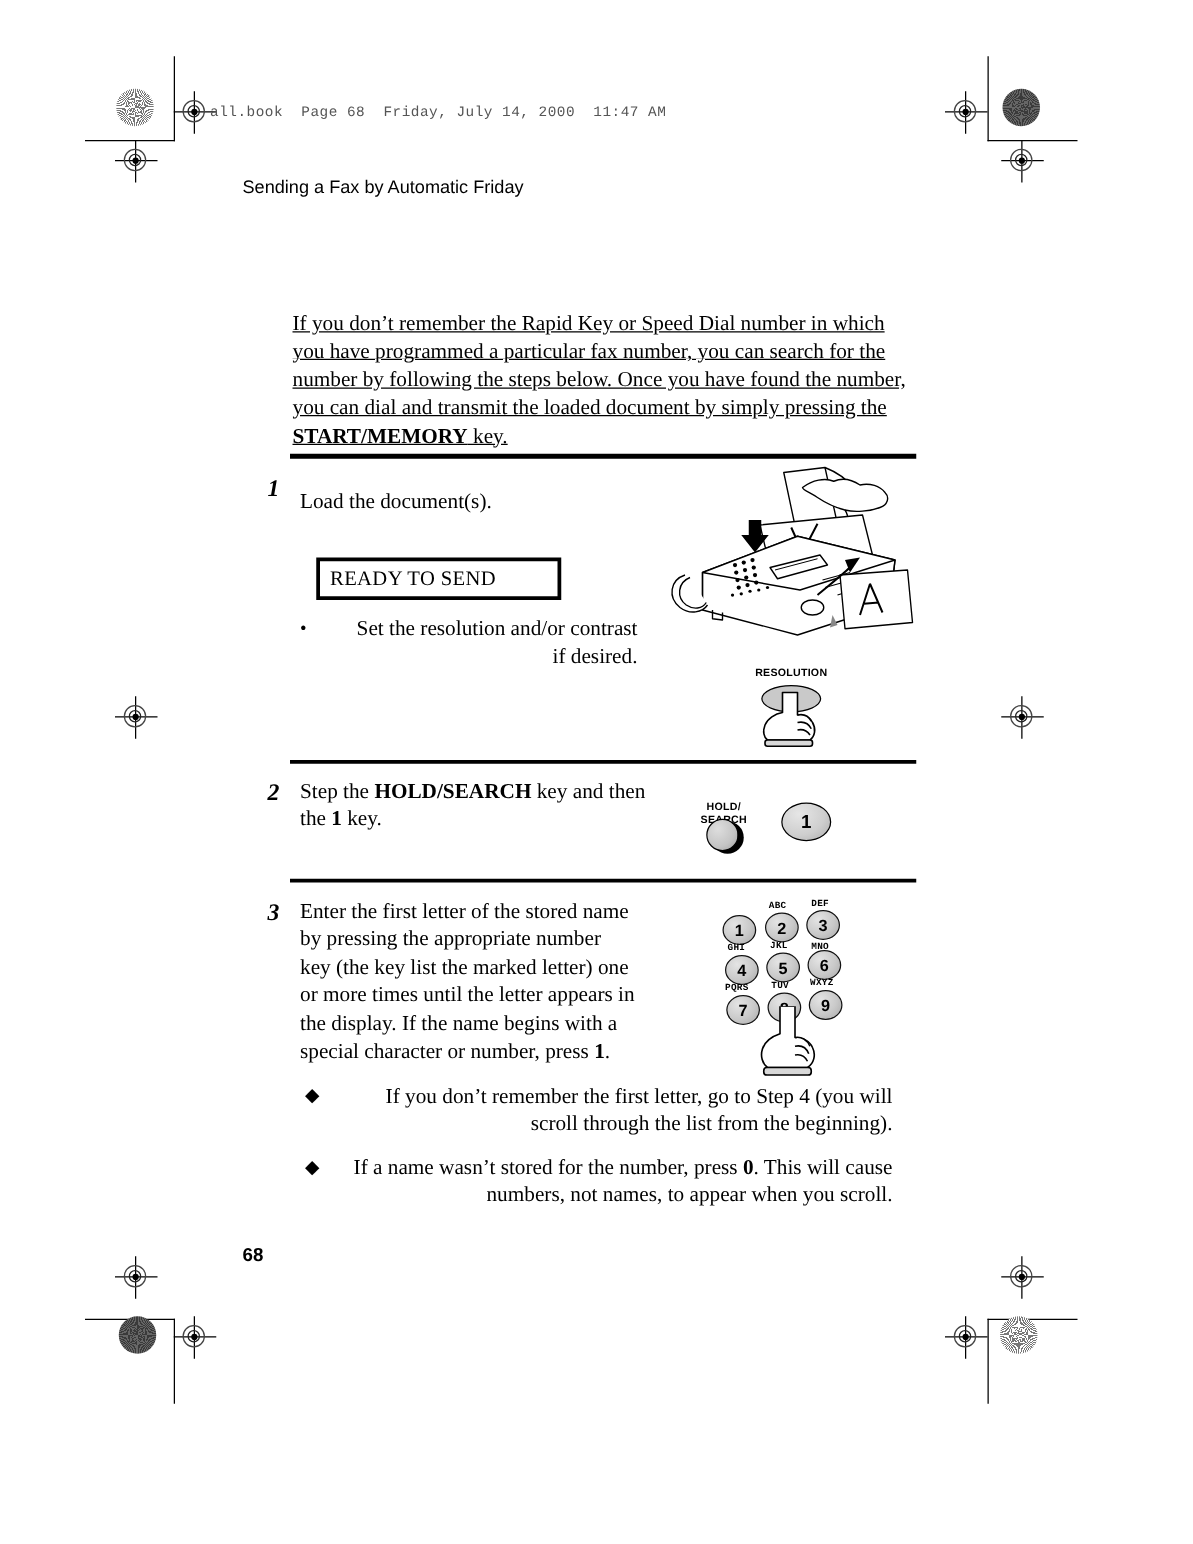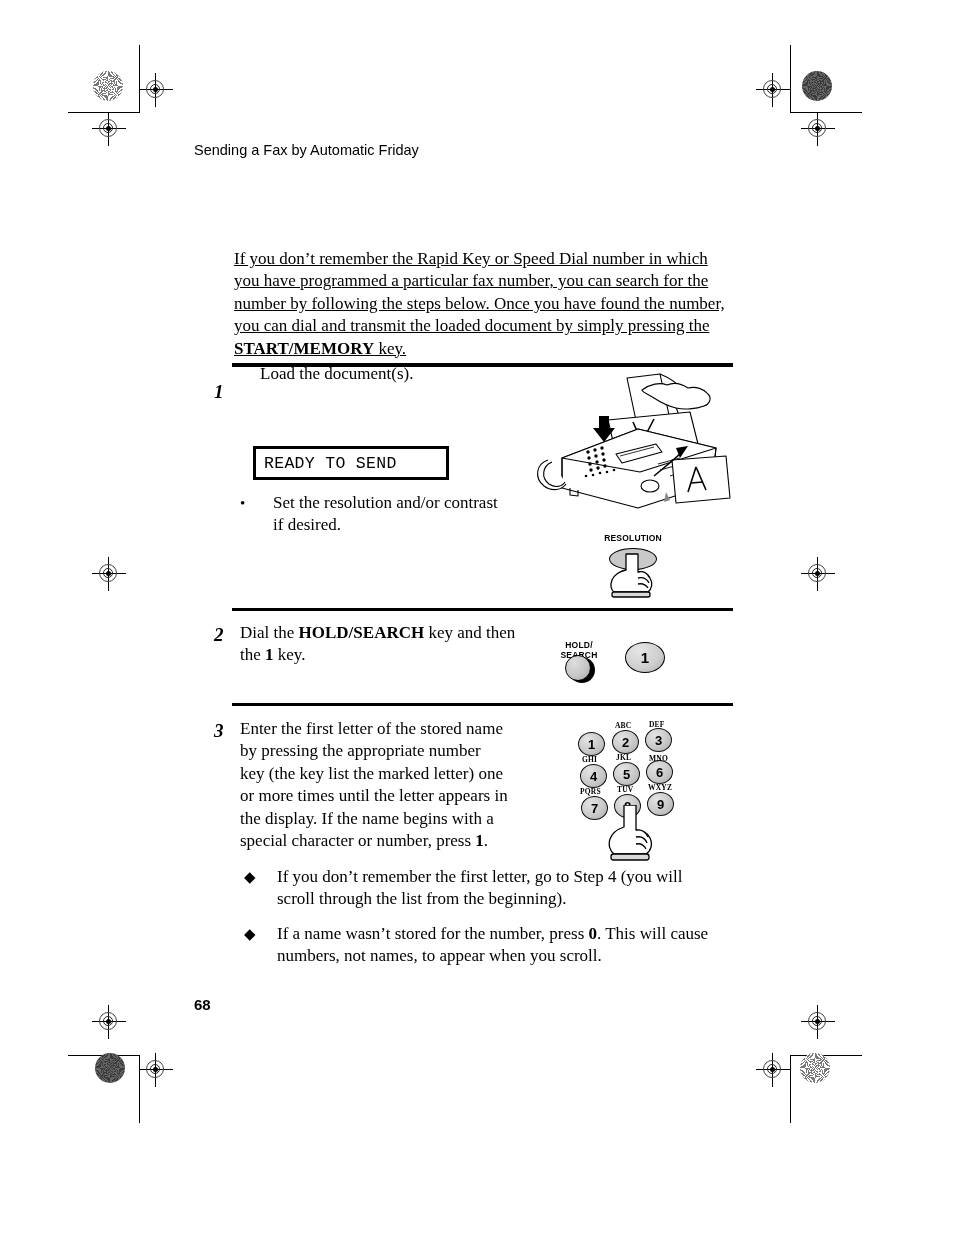--- a/index.html
+++ b/index.html
@@ -148,41 +148,42 @@
   .lcd-box {
     position: absolute;
     border: 3px solid #000;
     background: #ffffff;
     box-sizing: border-box;
     display: flex;
     align-items: center;
     padding-left: 8px;
   }
   .lcd-box .lcd-text {
-    font-family: Liberation Mono, monospace;
+    font-family: Liberation Serif, serif;
     font-size: 16.5px;
     letter-spacing: 0.3px;
   }
 
   
   .bullet-row {
     position: absolute;
     font-family: "Liberation Serif", serif;
     font-size: 17px;
     line-height: 22.4px;
   }
   .bullet-mark {
     position: absolute;
     left: 0;
     top: 0;
     font-size: 15px;
   }
   .bullet-body {
     margin-left: 33px;
     display: block;
+    text-align: right;
   }
   .bullet-body b { font-weight: bold; }
 
   
   .folio {
     position: absolute;
     font-family: "Liberation Sans", sans-serif;
     font-weight: bold;
     font-size: 15px;
   }
@@ -212,21 +213,21 @@
     display: flex;
     align-items: center;
     justify-content: center;
     font-family: "Liberation Sans", sans-serif;
     font-weight: bold;
     font-size: 13px;
     color: #000;
   }
   .key-letters {
     position: absolute;
-    font-family: Liberation Serif, serif;
+    font-family: Liberation Mono, monospace;
     font-weight: bold;
     font-size: 7.5px;
     letter-spacing: 0.2px;
     color: #000;
     white-space: nowrap;
   }
 
   
   .round-btn {
     position: absolute;
@@ -362,32 +363,33 @@
     <div class="ring-outer"></div>
       <div class="ring-inner"></div>
       <div class="dot"></div>
   </div>
 
   <div class="rosette light" style="left:93px; top:71px;"></div>
   <div class="rosette dark" style="left:802px; top:71px;"></div>
   <div class="rosette dark" style="left:95px; top:1053px;"></div>
   <div class="rosette light" style="left:800px; top:1053px;"></div>
 
+  <div class="slug" style="left:168px; top:84px;">all.book  Page 68  Friday, July 14, 2000  11:47 AM</div>
 
   <div class="running-head" style="left:194px; top:142px;">Sending a Fax by Automatic Friday</div>
 
 
   <div class="intro" style="left:234px; top:248px;text-decoration:underline;">
     <span>If you don’t remember the Rapid Key or Speed Dial number in which you have programmed a particular fax number, you can search for the number by following the steps below. Once you have found the number, you can dial and transmit the loaded document by simply pressing the </span><b>START/MEMORY</b><span> key.</span>
   </div>
 
   <div class="rule" style="left:232px; top:363px; width:501px; height:4px;"></div>
 
   <div class="step-num" style="left:214px; top:381px;">1</div>
-  <div class="step-text" style="left:240px; top:363px; width:280px;margin-left:20px;">Load the document(s).</div>
+  <div class="step-text" style="left:240px; top:390px; width:280px;">Load the document(s).</div>
 
   <div class="lcd-box" style="left:253px; top:446px; width:196px; height:34px;">
     <span class="lcd-text">READY TO SEND</span>
   </div>
 
   <div class="bullet-row" style="left:240px; top:492px; width:270px;">
     <span class="bullet-mark">•</span>
     <span class="bullet-body">Set the resolution and/or contrast if desired.</span>
   </div>
 
@@ -470,21 +472,21 @@
         <path d="M38 32 C43 31 46 33 48 36"></path>
         <rect x="12" y="40" width="38" height="5" rx="2" fill="#d8d8d8"></rect>
       </g>
     </svg>
   </div>
 
   <div class="rule" style="left:232px; top:608px; width:501px; height:3px;"></div>
 
   <div class="step-num" style="left:214px; top:624px;">2</div>
   <div class="step-text" style="left:240px; top:622px; width:300px;">
-    <span>Dial the </span><b>HOLD/SEARCH</b><span> key and then the </span><b>1</b><span> key.</span>
+    <span>Step the </span><b>HOLD/SEARCH</b><span> key and then the </span><b>1</b><span> key.</span>
   </div>
 
   <div class="hw-label" style="left:541px; top:640px; width:76px;">HOLD/
 SEARCH</div>
   <div class="round-btn-shadow" style="left:569px; top:657px;"></div>
   <div class="round-btn" style="left:565px; top:655px;"></div>
   <div class="oval-key" style="left:625px; top:642px;">1</div>
 
   <div class="rule" style="left:232px; top:703px; width:501px; height:3px;"></div>
 

